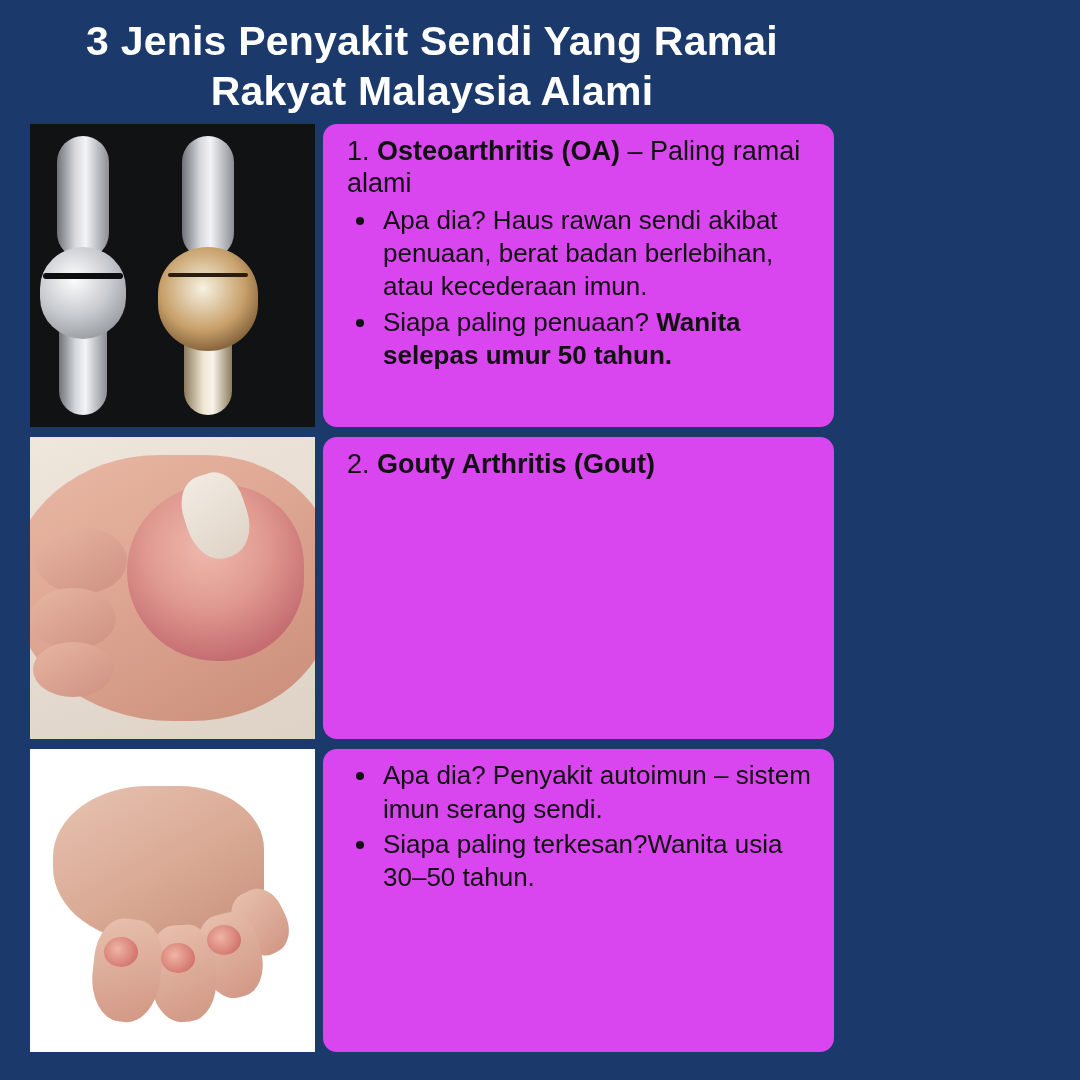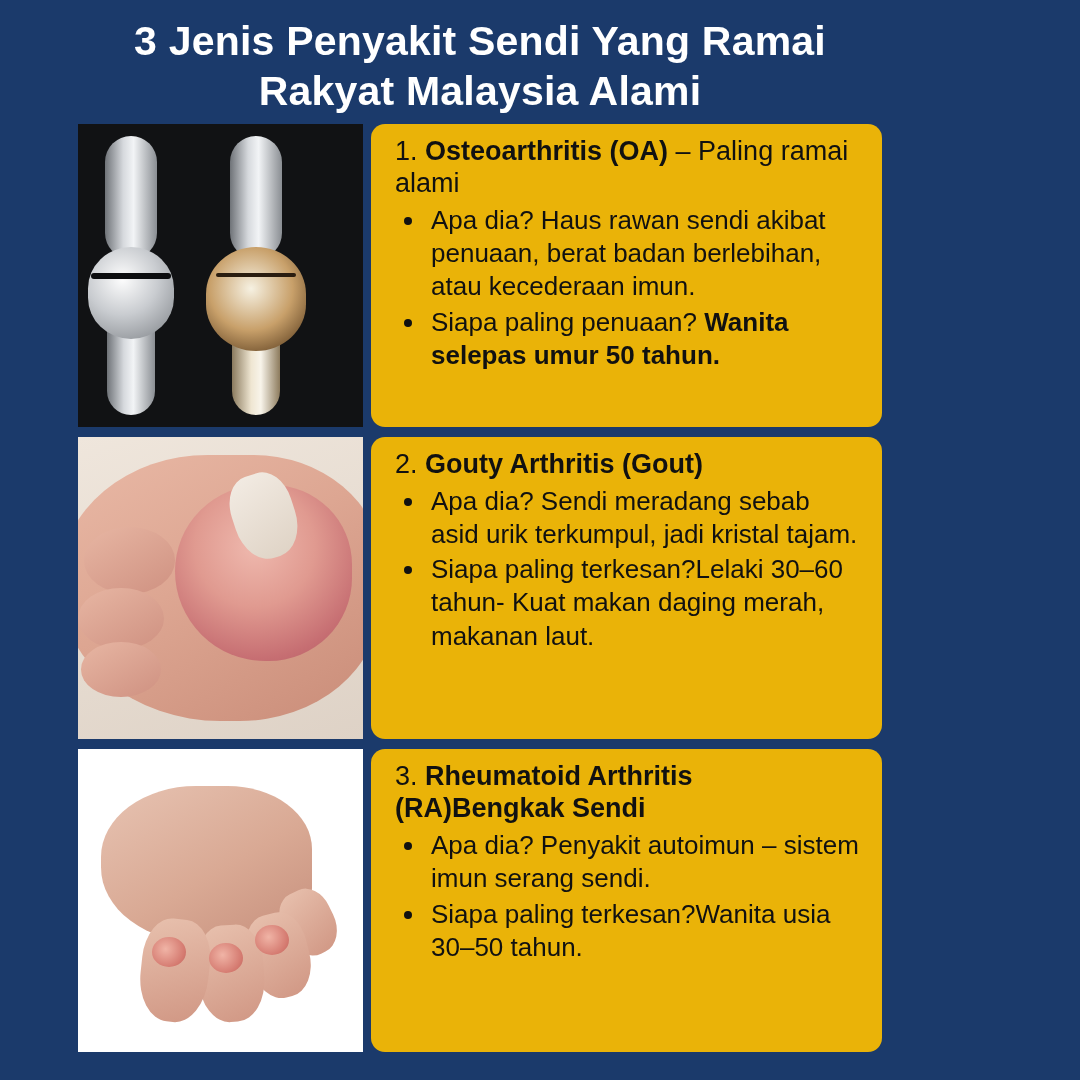--- a/index.html
+++ b/index.html
@@ -7,21 +7,20 @@
     margin: 0; padding: 0;
     width: 1080px; height: 1080px;
     background: #1b3a6b;
     font-family: "Liberation Sans", sans-serif;
   }
   .poster {
     position: relative;
     width: 864px; height: 1080px;
     background: #1b3a6b;
     overflow: hidden;
-    margin-left: 48px;
   }
   .title {
     color: #ffffff;
     text-align: center;
     font-weight: bold;
     font-size: 41px;
     line-height: 1.22;
     padding: 16px 40px 10px 40px;
     letter-spacing: 0.2px;
   }
@@ -45,21 +44,21 @@
   }
   .photo {
     width: 285px;
     flex: 0 0 285px;
     position: relative;
     overflow: hidden;
     background: #000;
   }
   .card {
     flex: 1 1 auto;
-    background: #eab308;
+    background: #d946ef;
     border-radius: 14px;
     padding: 10px 18px 12px 14px;
     color: #111111;
     display: flex;
     flex-direction: column;
     justify-content: flex-start;
     overflow: hidden;
   }
   .card-head {
     font-size: 27px;
@@ -238,45 +237,37 @@
           <div class="t4"></div>
           <div class="big"></div>
           <div class="nail"></div>
         </div>
       </div>
       <div class="card">
         <div class="card-head">
           <span class="num">2.</span>
           <span class="strong">Gouty Arthritis (Gout)</span><span class="rest"></span>
         </div>
-        <ul class="bullets">
-          <li><span>Apa dia? Sendi meradang sebab asid urik terkumpul, jadi kristal tajam.</span></li>
-          <li><span>Siapa paling terkesan?Lelaki 30–60 tahun- Kuat makan daging merah, makanan laut.</span></li>
-        </ul>
       </div>
     </div>
 
     <div class="row">
       <div class="photo">
         <div class="hand">
           <div class="palm"></div>
           <div class="f4"></div>
           <div class="f3"></div>
           <div class="f2"></div>
           <div class="f1"></div>
           <div class="knuckle k1"></div>
           <div class="knuckle k2"></div>
           <div class="knuckle k3"></div>
         </div>
       </div>
       <div class="card">
-        <div class="card-head">
-          <span class="num">3.</span>
-          <span class="strong">Rheumatoid Arthritis (RA)Bengkak Sendi</span><span class="rest"></span>
-        </div>
         <ul class="bullets">
           <li><span>Apa dia? Penyakit autoimun – sistem imun serang sendi.</span></li>
           <li><span>Siapa paling terkesan?Wanita usia 30–50 tahun.</span></li>
         </ul>
       </div>
     </div>
 
   </div>
 </div>
 

